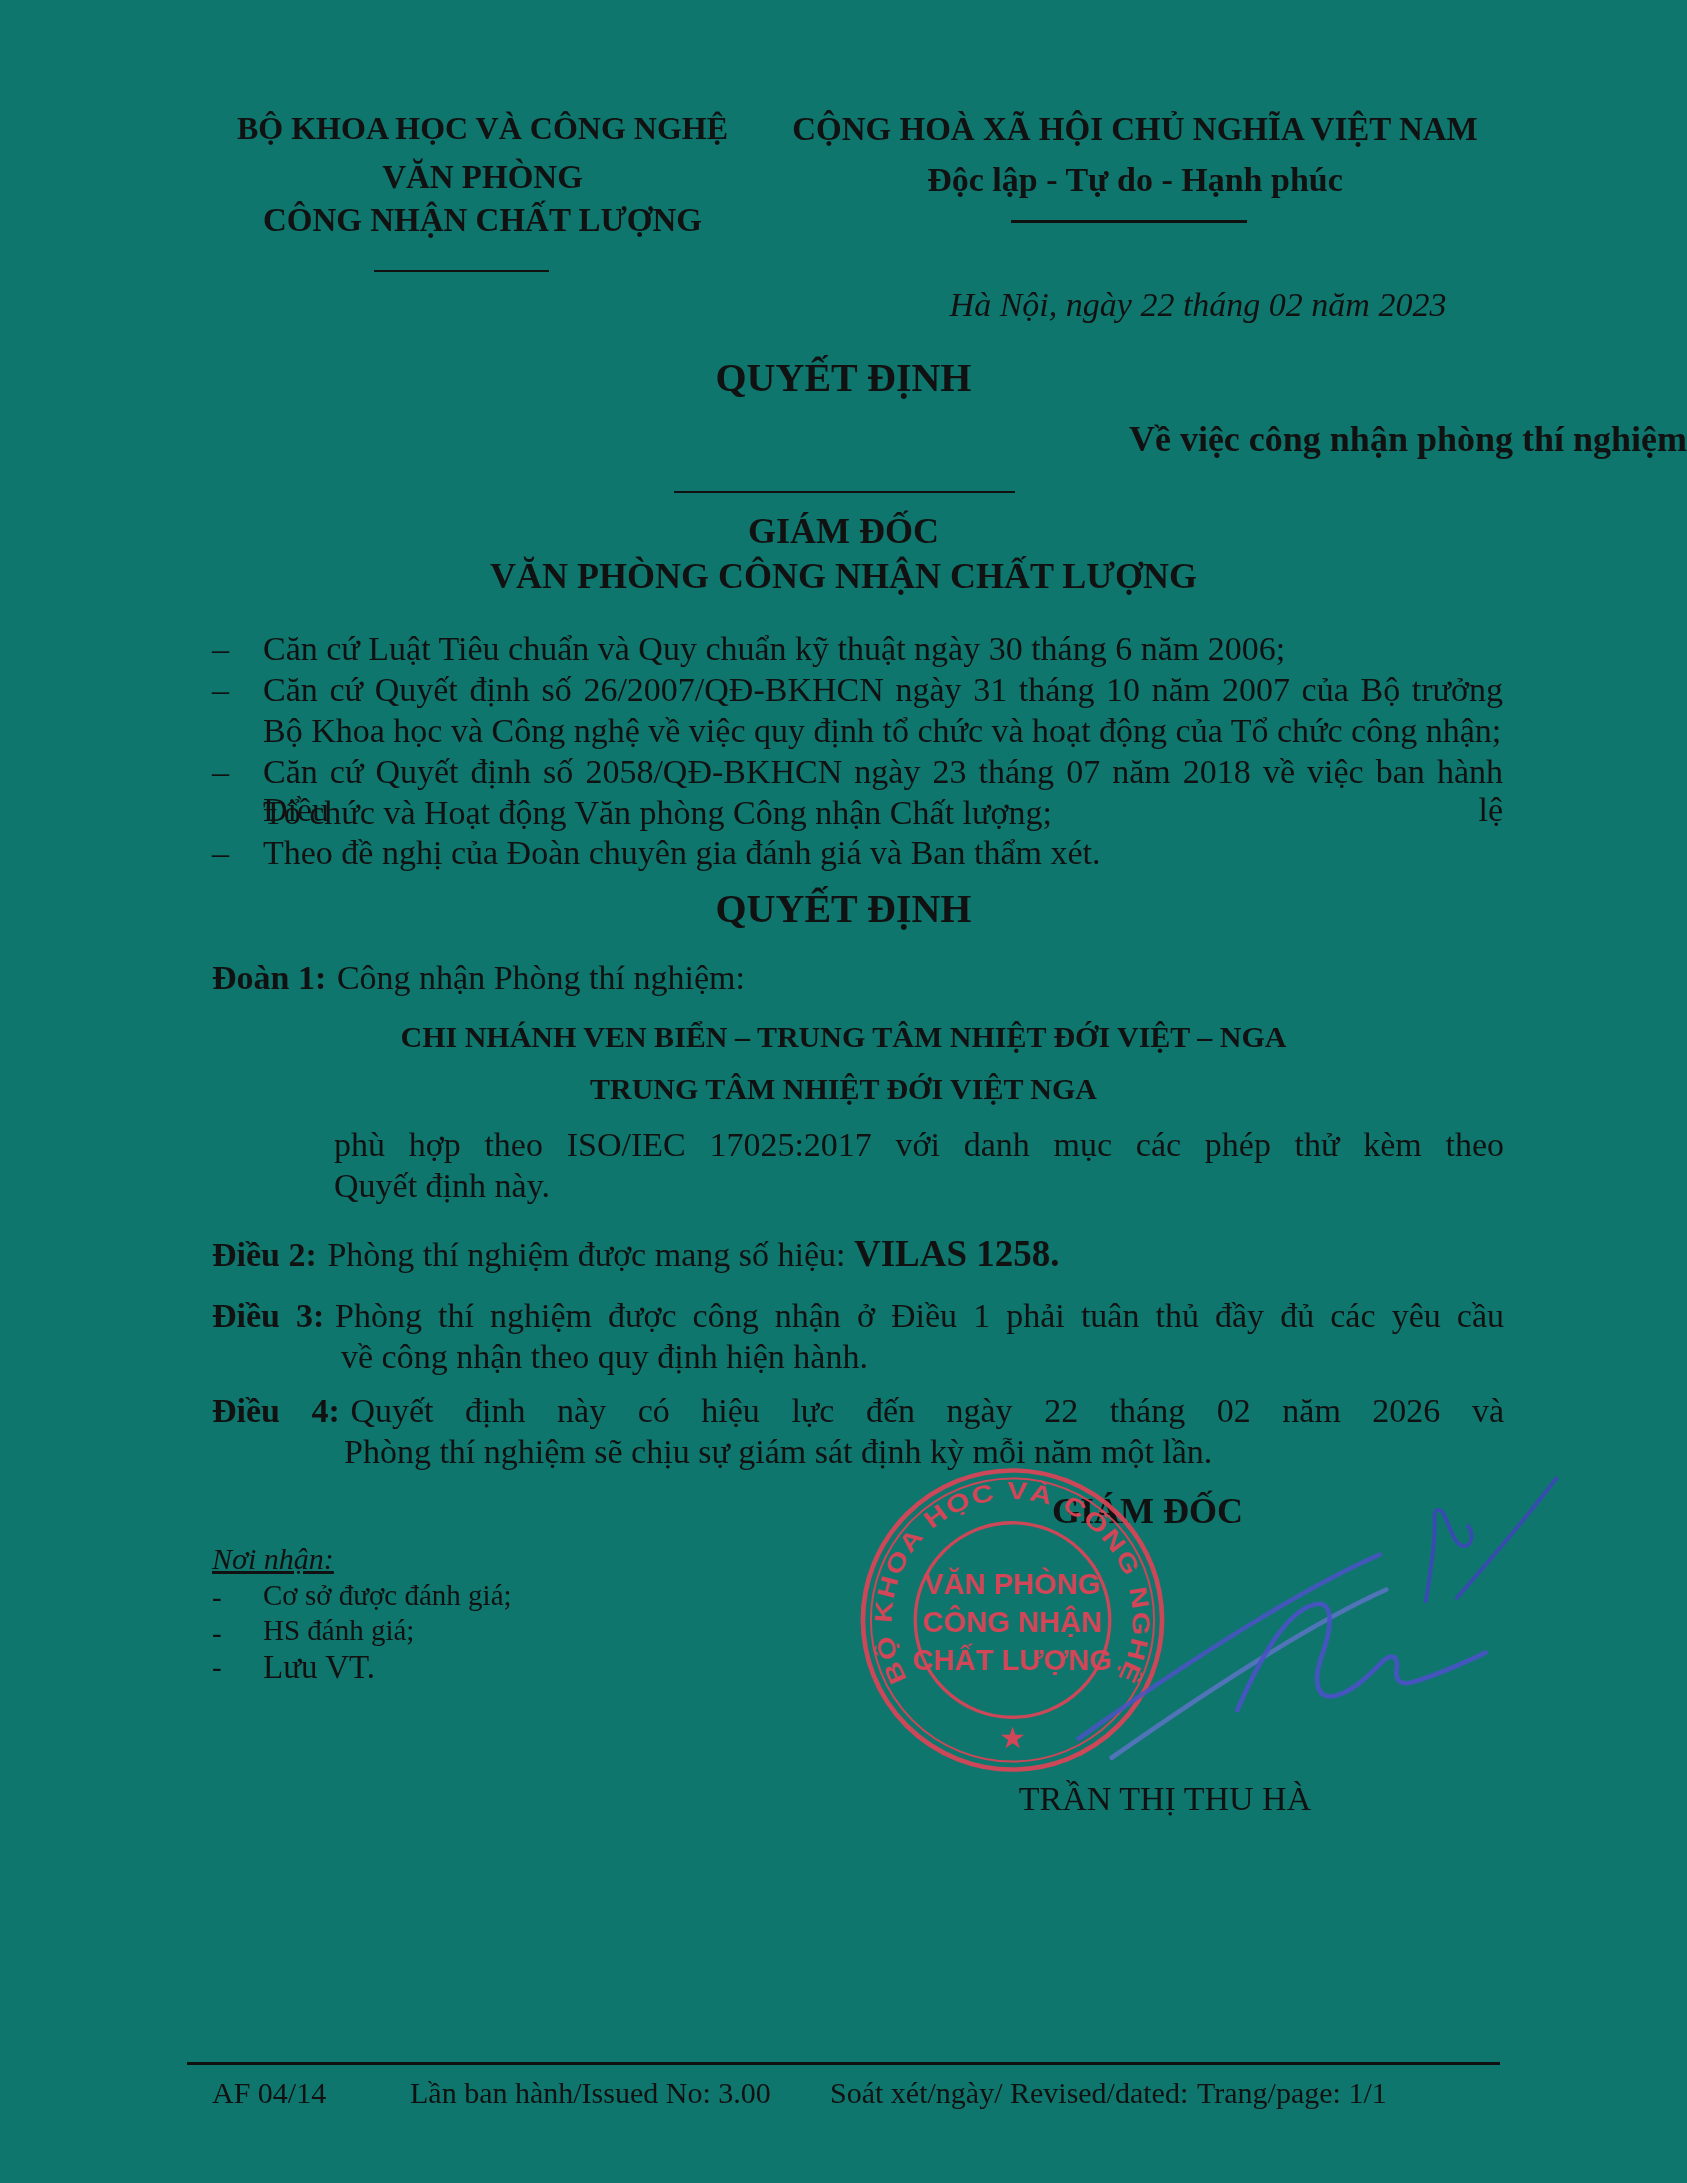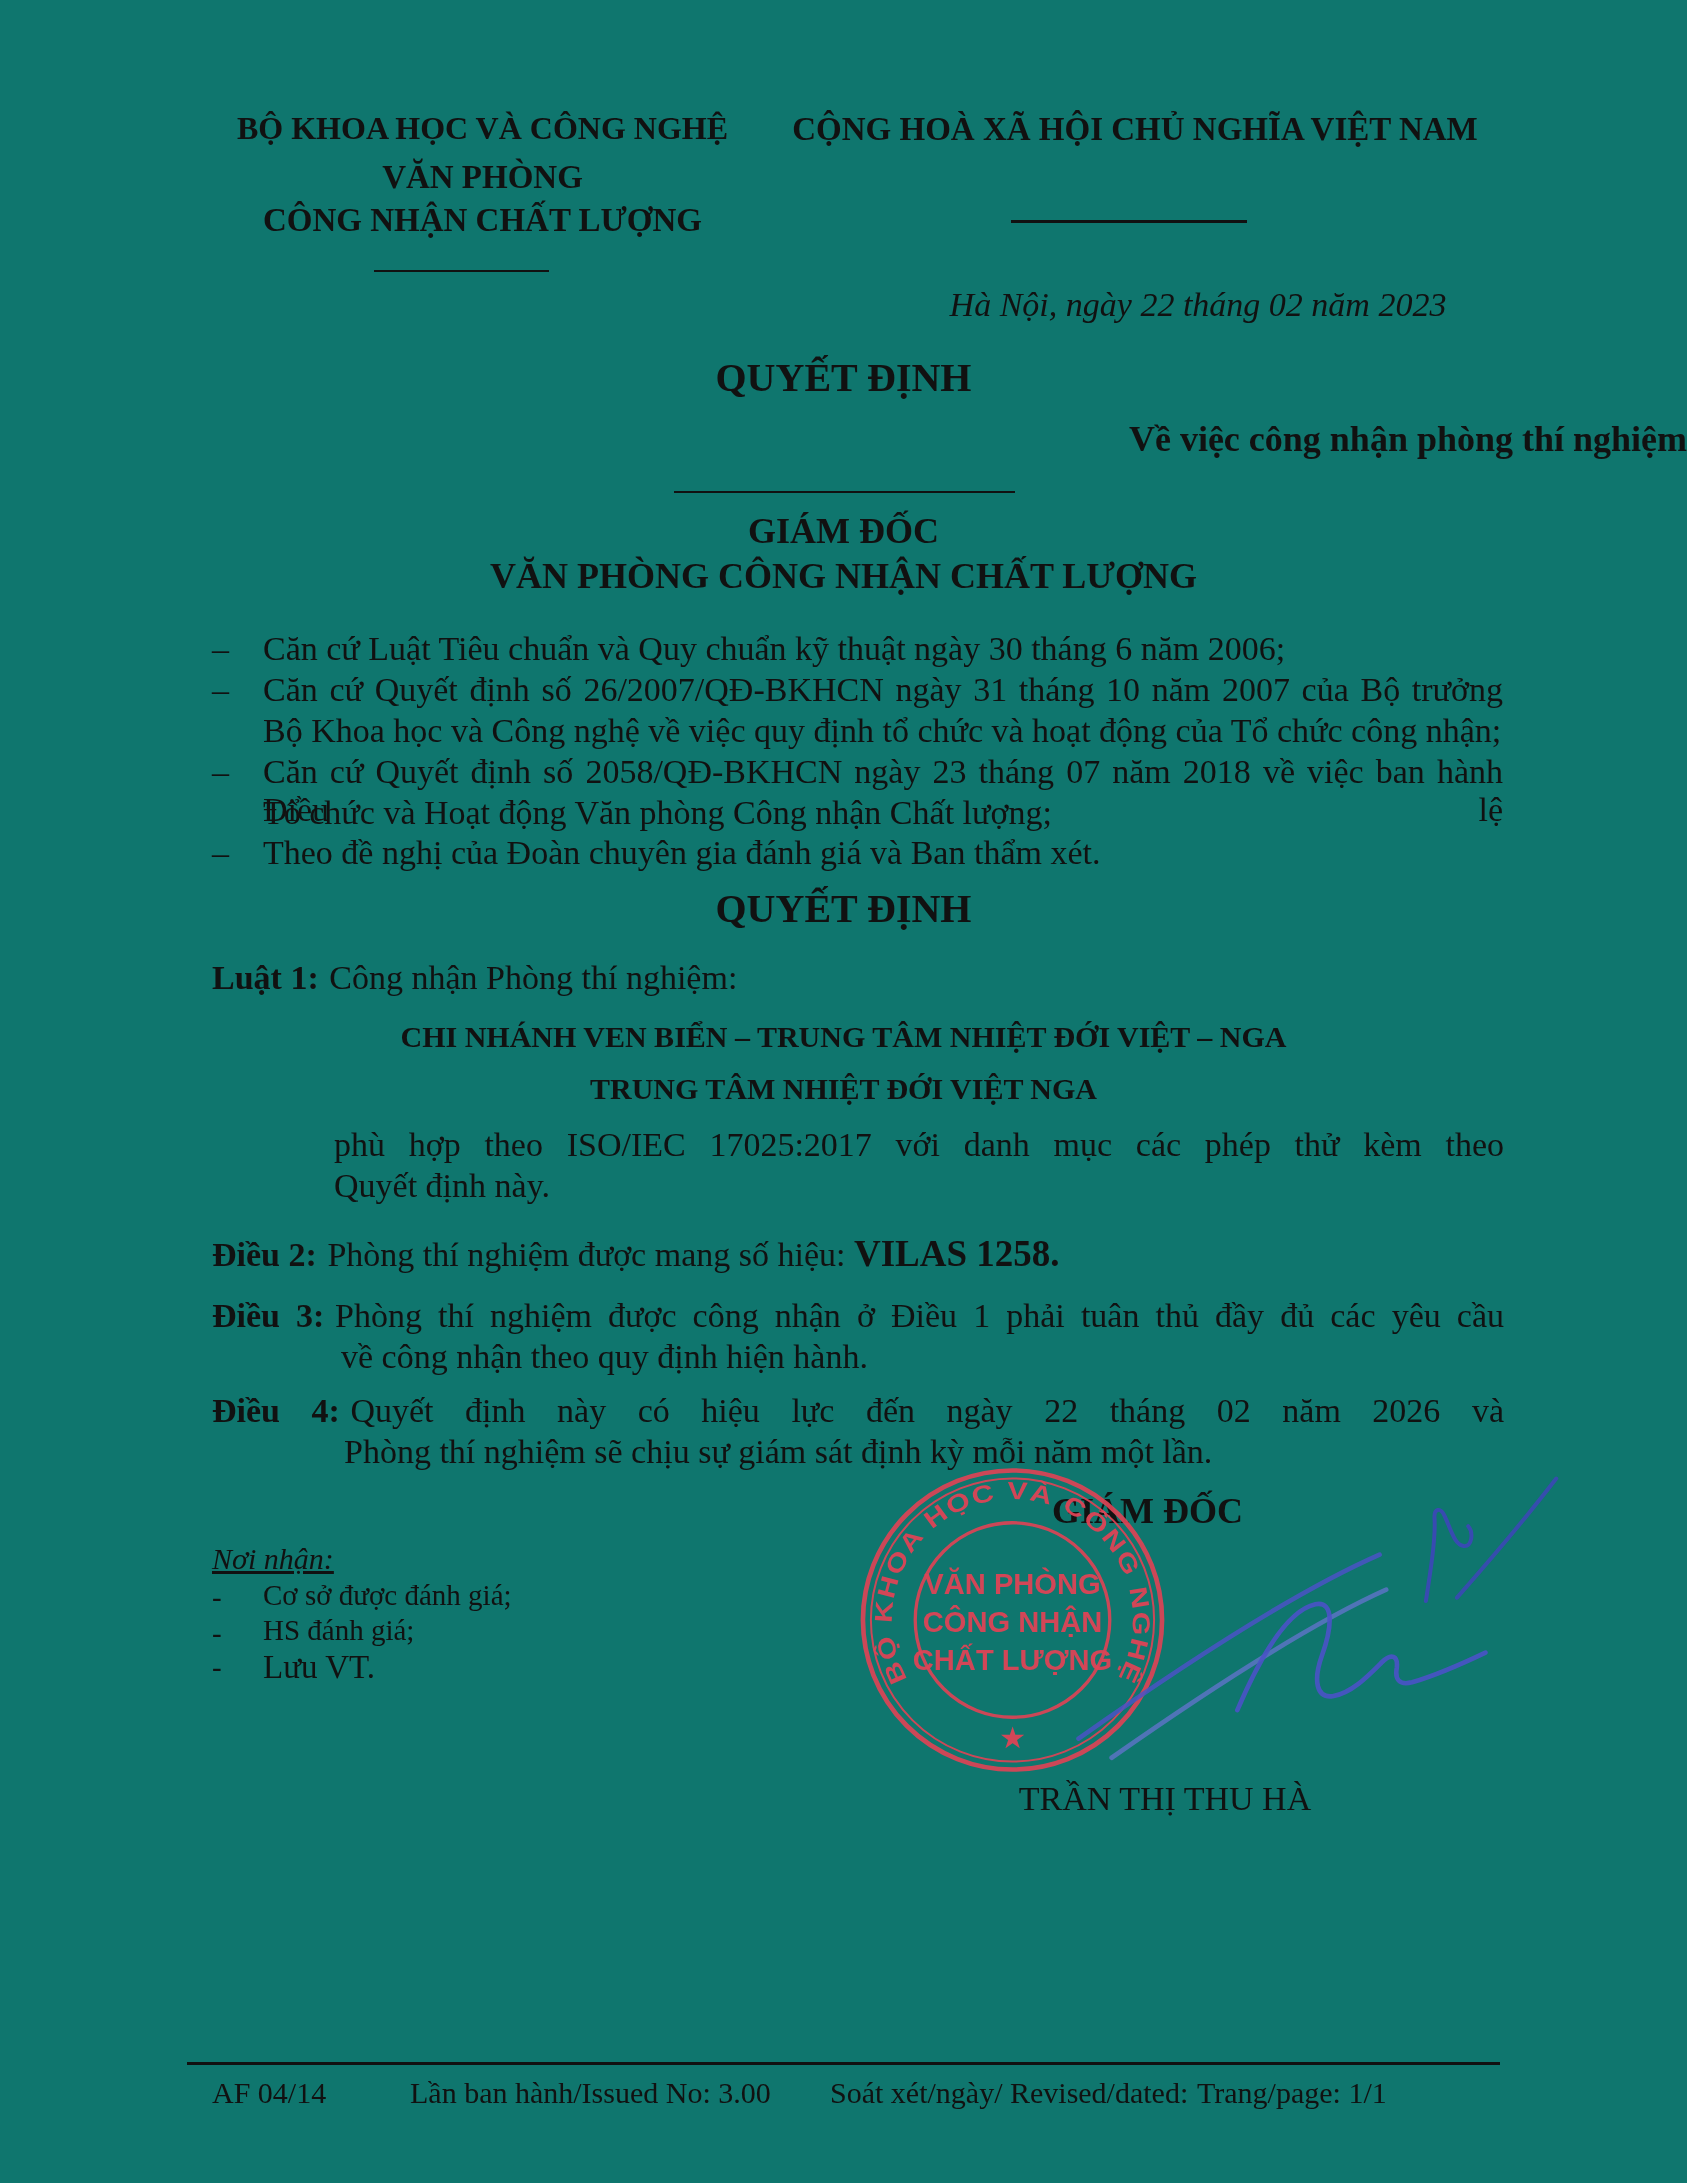--- a/index.html
+++ b/index.html
@@ -20,20 +20,21 @@
 <body>
 
 <div id="page">
 
   <div class="t b c" style="left:185px; top:111px; width:595px; font-size:32px;">BỘ KHOA HỌC VÀ CÔNG NGHỆ</div>
   <div class="t b c" style="left:185px; top:159px; width:595px; font-size:33px;">VĂN PHÒNG</div>
   <div class="t b c" style="left:185px; top:202px; width:595px; font-size:33px;">CÔNG NHẬN CHẤT LƯỢNG</div>
   <div class="hr" style="left:374px; top:270px; width:175px; height:2px;"></div>
 
   <div class="t b c" style="left:761px; top:111px; width:748px; font-size:33px;">CỘNG HOÀ XÃ HỘI CHỦ NGHĨA VIỆT NAM</div>
+  <div class="t b c" style="left:761px; top:161px; width:748px; font-size:34px;">Độc lập - Tự do - Hạnh phúc</div>
   <div class="hr" style="left:1011px; top:220px; width:236px; height:2.6px;"></div>
   <div class="t i c" style="left:887px; top:286px; width:622px; font-size:34px;">Hà Nội, ngày 22 tháng 02 năm 2023</div>
 
   <div class="t b c" style="left:0px; top:356px; width:1687px; font-size:40px;">QUYẾT ĐỊNH</div>
   <div class="t b c" style="left:0px; top:419px; width:1687px; font-size:36px;text-align:right;">Về việc công nhận phòng thí nghiệm</div>
   <div class="hr" style="left:674px; top:491px; width:341px; height:2px;"></div>
   <div class="t b c" style="left:0px; top:511px; width:1687px; font-size:36px;">GIÁM ĐỐC</div>
   <div class="t b c" style="left:0px; top:556px; width:1687px; font-size:36px;">VĂN PHÒNG CÔNG NHẬN CHẤT LƯỢNG</div>
 
   <div class="t" style="left:212px; top:630px; font-size:34px;">–</div>
@@ -46,21 +47,21 @@
   <div class="t" style="left:212px; top:753px; font-size:34px;">–</div>
   <div class="t j" style="left:263px; top:753px; width:1240px; font-size:34px;">Căn cứ Quyết định số 2058/QĐ-BKHCN ngày 23 tháng 07 năm 2018 về việc ban hành Điều lệ</div>
   <div class="t" style="left:263px; top:794px; width:1240px; font-size:34px;">Tổ chức và Hoạt động Văn phòng Công nhận Chất lượng;</div>
 
   <div class="t" style="left:212px; top:834px; font-size:34px;">–</div>
   <div class="t" style="left:263px; top:834px; width:1240px; font-size:34px;">Theo đề nghị của Đoàn chuyên gia đánh giá và Ban thẩm xét.</div>
 
   <div class="t b c" style="left:0px; top:887px; width:1687px; font-size:40px;">QUYẾT ĐỊNH</div>
 
   <div class="t" style="left:212px; top:959px; width:1292px; font-size:34px;">
-    <span class="lbl">Luật 1:</span><span>Công nhận Phòng thí nghiệm:</span>
+    <span class="lbl">Đoàn 1:</span><span>Công nhận Phòng thí nghiệm:</span>
   </div>
   <div class="t b c" style="left:0px; top:1072px; width:1687px; font-size:30px;">TRUNG TÂM NHIỆT ĐỚI VIỆT NGA</div>
   <div class="t b c" style="left:0px; top:1020px; width:1687px; font-size:30px;">CHI NHÁNH VEN BIỂN – TRUNG TÂM NHIỆT ĐỚI VIỆT – NGA</div>
   <div class="t j" style="left:334px; top:1126px; width:1170px; font-size:34px;">phù hợp theo ISO/IEC 17025:2017 với danh mục các phép thử kèm theo</div>
   <div class="t" style="left:334px; top:1167px; width:1170px; font-size:34px;">Quyết định này.</div>
 
   <div class="t" style="left:212px; top:1233px; width:1292px; font-size:34px;">
     <span class="lbl">Điều 2:</span><span>Phòng thí nghiệm được mang số hiệu:</span>
     <span class="b" style="font-size:37px;">VILAS 1258.</span>
   </div>

